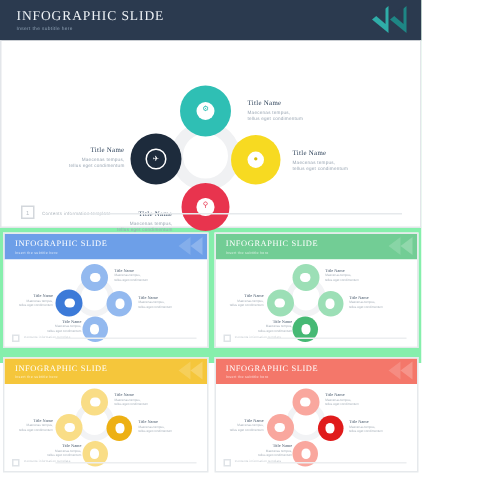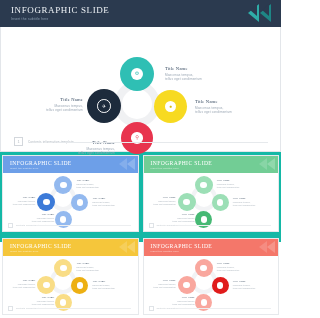--- a/index.html
+++ b/index.html
@@ -2,21 +2,21 @@
 <html><head>
 <meta charset="utf-8">
 <style>
   * { box-sizing: border-box; margin: 0; padding: 0; }
   html, body {
     width: 281px; height: 318px;
     background: #ffffff;
     font-family: "Liberation Sans", sans-serif;
     overflow: hidden;
   }
-  .page { position: relative; width: 281px; height: 242px; background: #14b8a6; }
+  .page { position: relative; width: 281px; height: 242px; background: #86efac; }
 
   
   .main-slide {
     position: absolute; left: 0; top: 0; width: 281px; height: 152px;
     background: #ffffff;
   }
   .main-header {
     position: relative;
     height: 27px; width: 281px;
     background: #2b3a4f;

